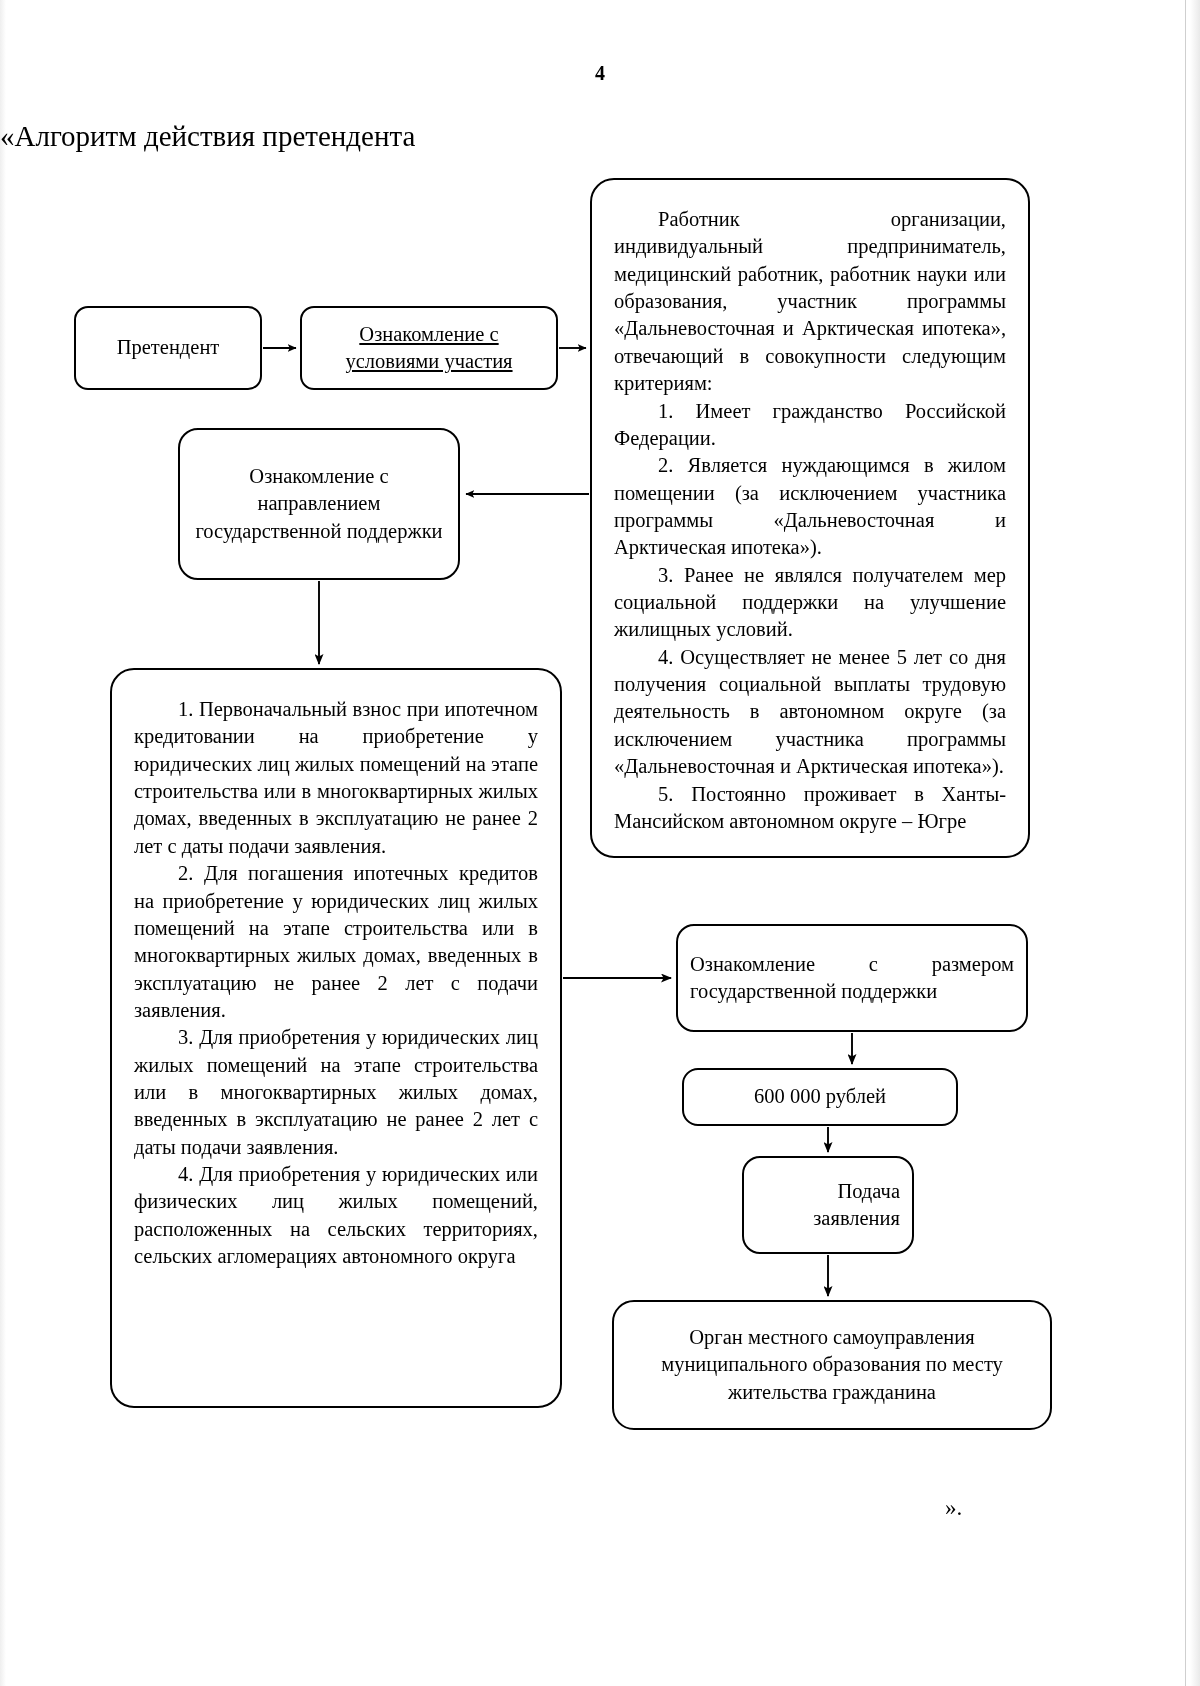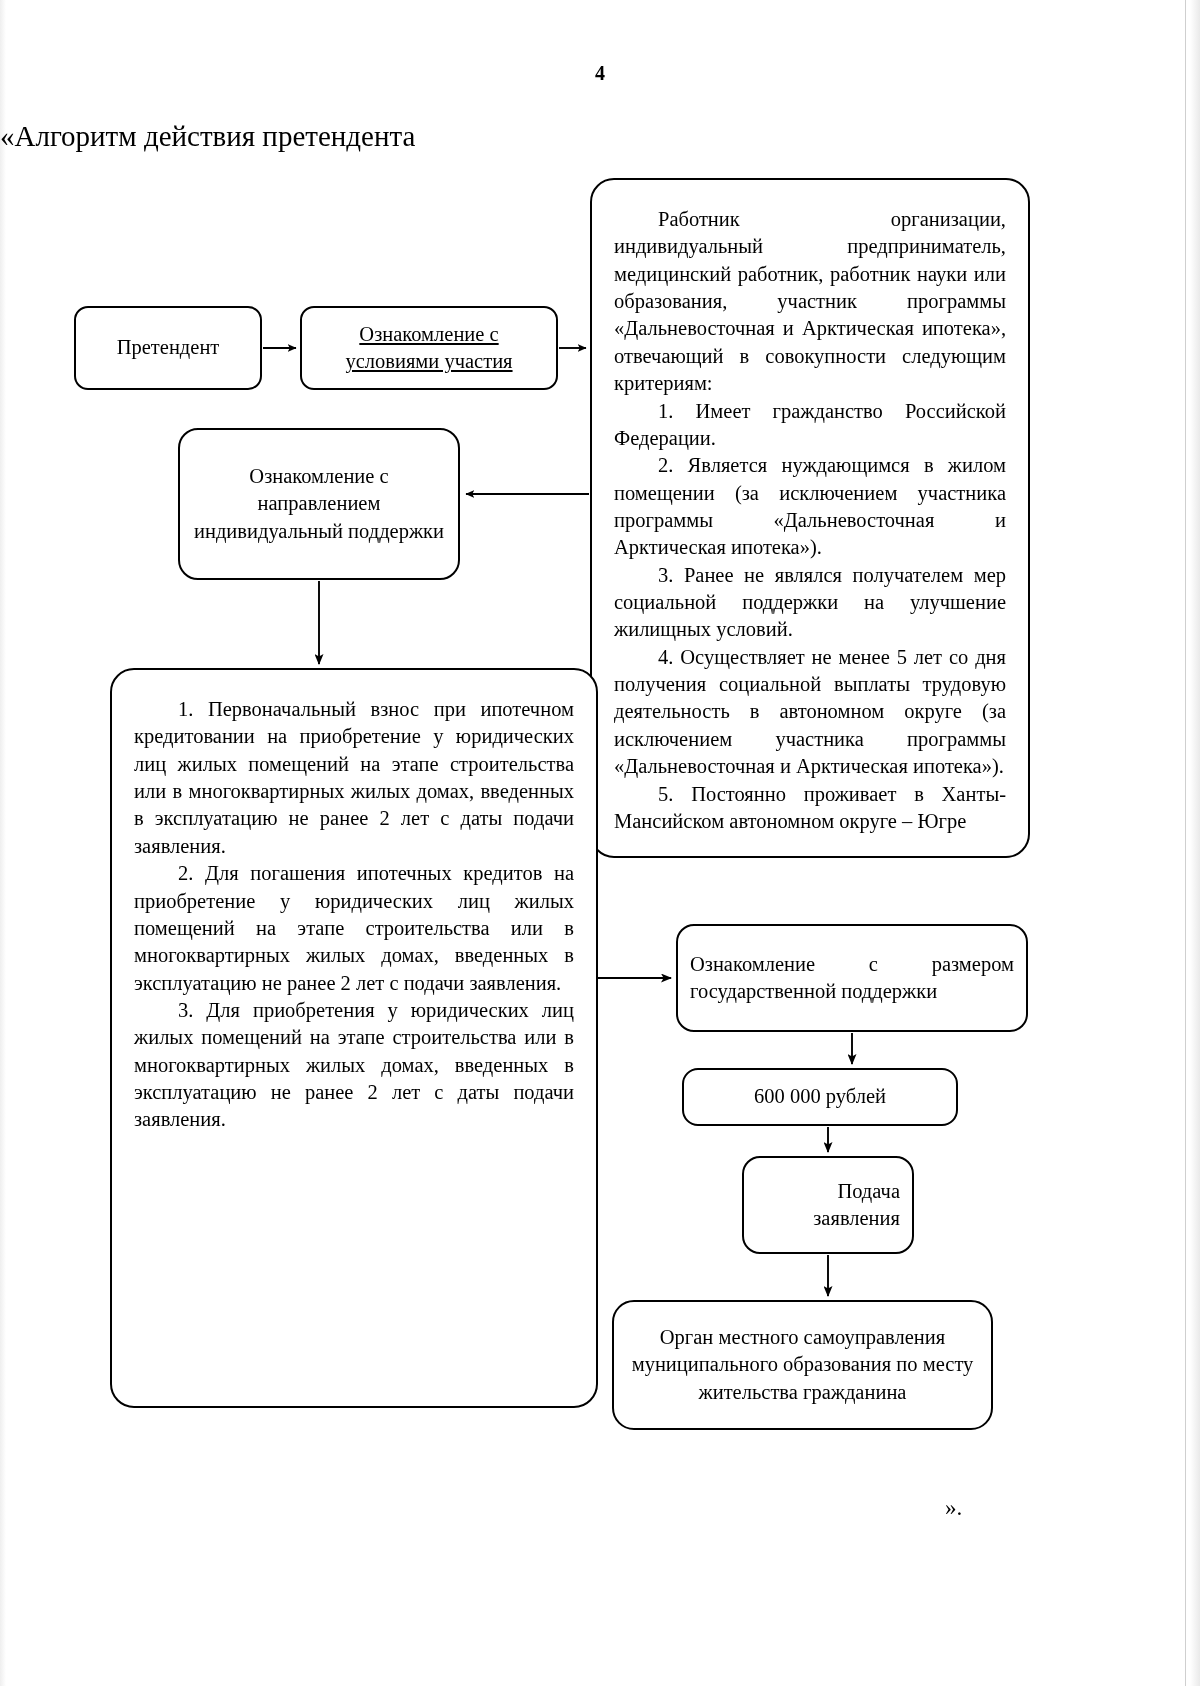--- a/index.html
+++ b/index.html
@@ -96,25 +96,25 @@
   .node.prose .node-text p {
     margin: 0;
     text-indent: 44px;
   }
 
   
   #node-claimant       { left: 74px;  top: 306px;  width: 188px; height: 84px;  border-radius: 14px; }
   #node-terms          { left: 300px; top: 306px;  width: 258px; height: 84px;  border-radius: 14px; text-decoration: underline; }
   #node-direction      { left: 178px; top: 428px;  width: 282px; height: 152px; border-radius: 20px; }
   #node-criteria       { left: 590px; top: 178px;  width: 440px; height: 680px; }
-  #node-purposes       { left: 110px; top: 668px;  width: 488px; height: 740px; }
+  #node-purposes       { left: 110px; top: 668px;  width: 452px; height: 740px; }
   #node-amount         { left: 676px; top: 924px;  width: 352px; height: 108px; border-radius: 18px; }
   #node-sum            { left: 682px; top: 1068px; width: 276px; height: 58px;  border-radius: 16px; }
   #node-application    { left: 742px; top: 1156px; width: 172px; height: 98px;  border-radius: 18px; }
-  #node-authority      { left: 612px; top: 1300px; width: 381px; height: 130px; border-radius: 22px; }
+  #node-authority      { left: 612px; top: 1300px; width: 440px; height: 130px; border-radius: 22px; }
 
   #node-amount .node-text,
   #node-sum .node-text { text-align: left; }
   #node-amount .node-text { text-align: justify; text-align-last: left; }
   #node-sum .node-text { text-align: center; }
   #node-application .node-text { text-align: right; }
   #node-authority .node-text { text-align: center; }
 
   
   #connectors {
@@ -179,39 +179,40 @@
 
 <div class="node" id="node-claimant">
   <div class="node-text">Претендент</div>
 </div>
 
 <div class="node" id="node-terms">
   <div class="node-text">Ознакомление с условиями участия</div>
 </div>
 
 <div class="node" id="node-direction">
-  <div class="node-text">Ознакомление с направлением индивидуальный поддержки</div>
+  <div class="node-text">Ознакомление с направлением государственной поддержки</div>
 </div>
 
 <div class="node prose" id="node-criteria">
   <div class="node-text">
       <p>Работник организации, индивидуальный предприниматель, медицинский работник, работник науки или образования, участник программы «Дальневосточная и Арктическая ипотека», отвечающий в совокупности следующим критериям:</p>
       <p>1. Имеет гражданство Российской Федерации.</p>
       <p>2. Является нуждающимся в жилом помещении (за исключением участника программы «Дальневосточная и Арктическая ипотека»).</p>
       <p>3. Ранее не являлся получателем мер социальной поддержки на улучшение жилищных условий.</p>
       <p>4. Осуществляет не менее 5 лет со дня получения социальной выплаты трудовую деятельность в автономном округе (за исключением участника программы «Дальневосточная и Арктическая ипотека»).</p>
       <p>5. Постоянно проживает в Ханты-Мансийском автономном округе – Югре</p>
     </div>
 </div>
 
 <div class="node prose" id="node-purposes">
   <div class="node-text">
       <p>1. Первоначальный взнос при ипотечном кредитовании на приобретение у юридических лиц жилых помещений на этапе строительства или в многоквартирных жилых домах, введенных в эксплуатацию не ранее 2 лет с даты подачи заявления.</p>
       <p>2. Для погашения ипотечных кредитов на приобретение у юридических лиц жилых помещений на этапе строительства или в многоквартирных жилых домах, введенных в эксплуатацию не ранее 2 лет с подачи заявления.</p>
       <p>3. Для приобретения у юридических лиц жилых помещений на этапе строительства или в многоквартирных жилых домах, введенных в эксплуатацию не ранее 2 лет с даты подачи заявления.</p>
+      <p>4. Для приобретения у юридических или физических лиц жилых помещений, расположенных на сельских территориях, сельских агломерациях автономного округа</p>
     </div>
 </div>
 
 <div class="node" id="node-amount">
   <div class="node-text">Ознакомление с размером государственной поддержки</div>
 </div>
 
 <div class="node" id="node-sum">
   <div class="node-text">600 000 рублей</div>
 </div>

